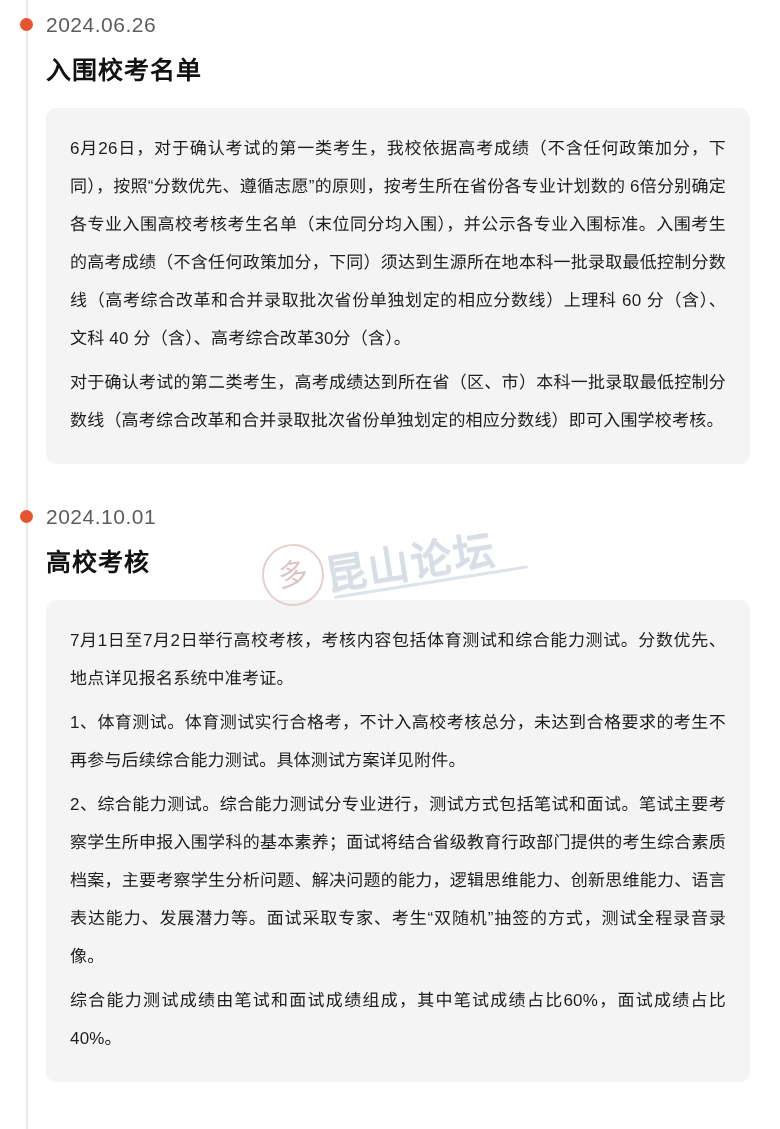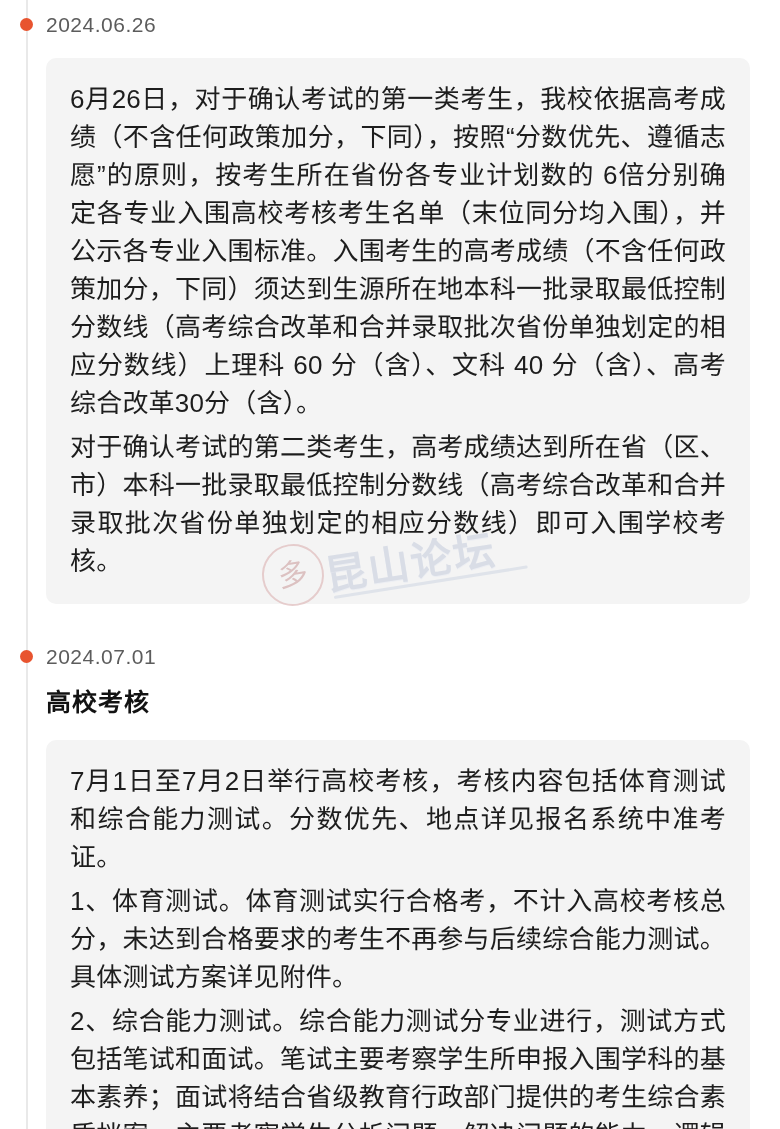--- a/index.html
+++ b/index.html
@@ -72,21 +72,21 @@
   }
 
   .card {
     margin-top: 18px;
     background: #f4f4f4;
     border-radius: 10px;
     padding: 22px 24px 24px 24px;
   }
 
   .para {
-    font-size: 26px;
+    font-size: 17px;
     line-height: 38px;
     color: #1d1d1d;
     text-align: justify;
     text-justify: inter-ideograph;
     margin: 0;
     letter-spacing: 0.2px;
   }
   .para + .para { margin-top: 6px; }
 
   
@@ -143,29 +143,30 @@
 </head>
 <body>
 
 <div class="timeline">
 
   <div class="rail"></div>
 
   <div class="entry first">
     <span class="dot"></span>
     <div class="date">2024.06.26</div>
+    <div class="heading">入围校考名单</div>
     <div class="card">
       <p class="para">6月26日，对于确认考试的第一类考生，我校依据高考成绩（不含任何政策加分，下同），按照“分数优先、遵循志愿”的原则，按考生所在省份各专业计划数的 6倍分别确定各专业入围高校考核考生名单（末位同分均入围），并公示各专业入围标准。入围考生的高考成绩（不含任何政策加分，下同）须达到生源所在地本科一批录取最低控制分数线（高考综合改革和合并录取批次省份单独划定的相应分数线）上理科 60 分（含）、文科 40 分（含）、高考综合改革30分（含）。</p>
       <p class="para">对于确认考试的第二类考生，高考成绩达到所在省（区、市）本科一批录取最低控制分数线（高考综合改革和合并录取批次省份单独划定的相应分数线）即可入围学校考核。</p>
     </div>
   </div>
 
   <div class="entry second">
     <span class="dot"></span>
-    <div class="date">2024.07.01</div>
+    <div class="date">2024.10.01</div>
     <div class="heading">高校考核</div>
     <div class="card">
       <p class="para">7月1日至7月2日举行高校考核，考核内容包括体育测试和综合能力测试。分数优先、地点详见报名系统中准考证。</p>
       <p class="para">1、体育测试。体育测试实行合格考，不计入高校考核总分，未达到合格要求的考生不再参与后续综合能力测试。具体测试方案详见附件。</p>
       <p class="para">2、综合能力测试。综合能力测试分专业进行，测试方式包括笔试和面试。笔试主要考察学生所申报入围学科的基本素养；面试将结合省级教育行政部门提供的考生综合素质档案，主要考察学生分析问题、解决问题的能力，逻辑思维能力、创新思维能力、语言表达能力、发展潜力等。面试采取专家、考生“双随机”抽签的方式，测试全程录音录像。</p>
       <p class="para">综合能力测试成绩由笔试和面试成绩组成，其中笔试成绩占比60%，面试成绩占比40%。</p>
 
     </div>
   </div>
 

